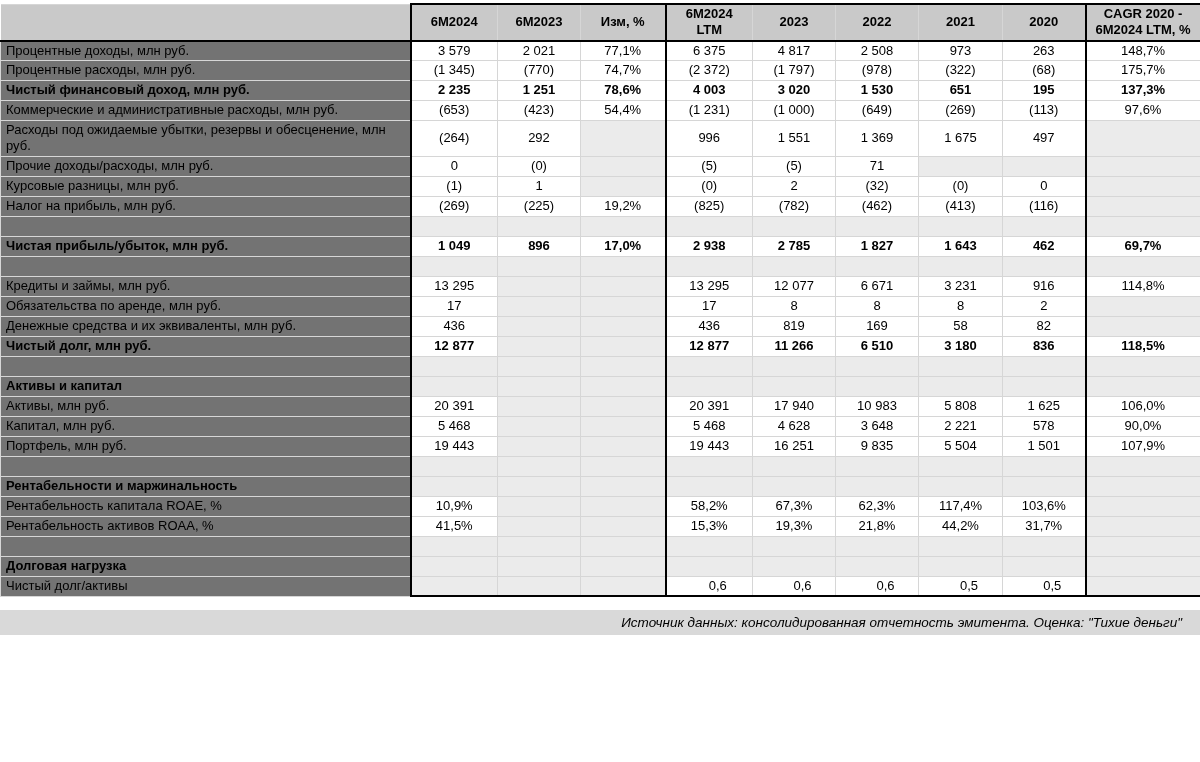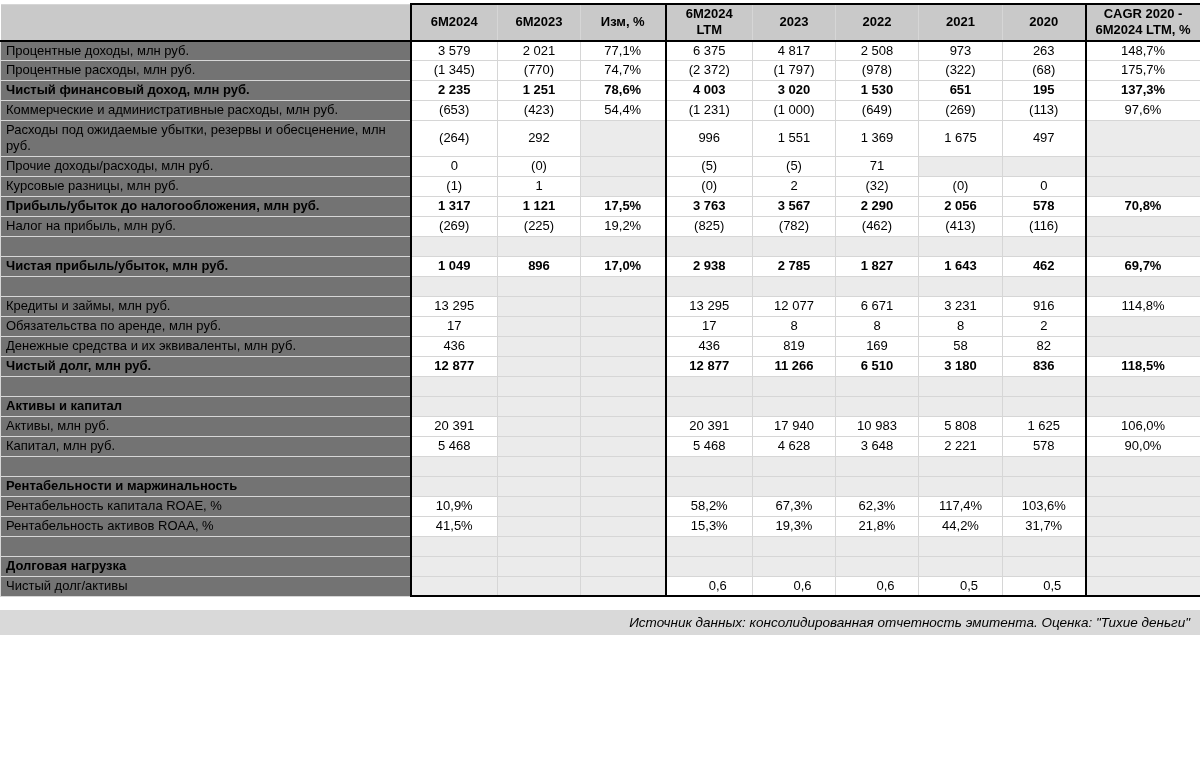--- a/index.html
+++ b/index.html
@@ -10,21 +10,21 @@
   thead th.corner{border-left:none;}
   td.label{text-align:left;background:#737373;}
   td.num{text-align:center;background:#fff;}
   td.empty{background:#ebebeb;}
   .b{font-weight:bold;}
   .blkL{border-left:2px solid #000;}
   .blkR{border-right:2px solid #000;}
   .blkT{border-top:2px solid #000;}
   .blkB{border-bottom:2px solid #000;padding-left:22px;}
   .footer-gap{height:13px;}
-  .footer-band{background:#d9d9d9;height:25px;display:flex;align-items:center;justify-content:flex-end;padding-right:10px;box-sizing:border-box;font-style:italic;font-size:13.5px;}
+  .footer-band{background:#d9d9d9;height:25px;display:flex;align-items:center;justify-content:flex-end;padding-right:18px;box-sizing:border-box;font-style:italic;font-size:13.5px;}
 </style>
 </head>
 <body>
 
 <div class="page">
   <table>
     <colgroup>
       <col style="width:410px">
         <col style="width:87px">
         <col style="width:83px">
@@ -129,32 +129,20 @@
           <td class="num">1</td>
           <td class="num empty"></td>
           <td class="num blkL">(0)</td>
           <td class="num">2</td>
           <td class="num">(32)</td>
           <td class="num">(0)</td>
           <td class="num">0</td>
           <td class="num empty blkL blkR"></td>
         </tr>
         <tr>
-          <td class="label b">Прибыль/убыток до налогообложения, млн руб.</td>
-          <td class="num b blkL">1 317</td>
-          <td class="num b">1 121</td>
-          <td class="num b">17,5%</td>
-          <td class="num b blkL">3 763</td>
-          <td class="num b">3 567</td>
-          <td class="num b">2 290</td>
-          <td class="num b">2 056</td>
-          <td class="num b">578</td>
-          <td class="num b blkL blkR">70,8%</td>
-        </tr>
-        <tr>
           <td class="label">Налог на прибыль, млн руб.</td>
           <td class="num blkL">(269)</td>
           <td class="num">(225)</td>
           <td class="num">19,2%</td>
           <td class="num blkL">(825)</td>
           <td class="num">(782)</td>
           <td class="num">(462)</td>
           <td class="num">(413)</td>
           <td class="num">(116)</td>
           <td class="num empty blkL blkR"></td>
@@ -285,20 +273,32 @@
           <td class="num empty"></td>
           <td class="num empty"></td>
           <td class="num blkL">5 468</td>
           <td class="num">4 628</td>
           <td class="num">3 648</td>
           <td class="num">2 221</td>
           <td class="num">578</td>
           <td class="num blkL blkR">90,0%</td>
         </tr>
         <tr>
+          <td class="label">Портфель, млн руб.</td>
+          <td class="num blkL">19 443</td>
+          <td class="num empty"></td>
+          <td class="num empty"></td>
+          <td class="num blkL">19 443</td>
+          <td class="num">16 251</td>
+          <td class="num">9 835</td>
+          <td class="num">5 504</td>
+          <td class="num">1 501</td>
+          <td class="num blkL blkR">107,9%</td>
+        </tr>
+        <tr>
           <td class="label"></td>
           <td class="num empty blkL"></td>
           <td class="num empty"></td>
           <td class="num empty"></td>
           <td class="num empty blkL"></td>
           <td class="num empty"></td>
           <td class="num empty"></td>
           <td class="num empty"></td>
           <td class="num empty"></td>
           <td class="num empty blkL blkR"></td>

